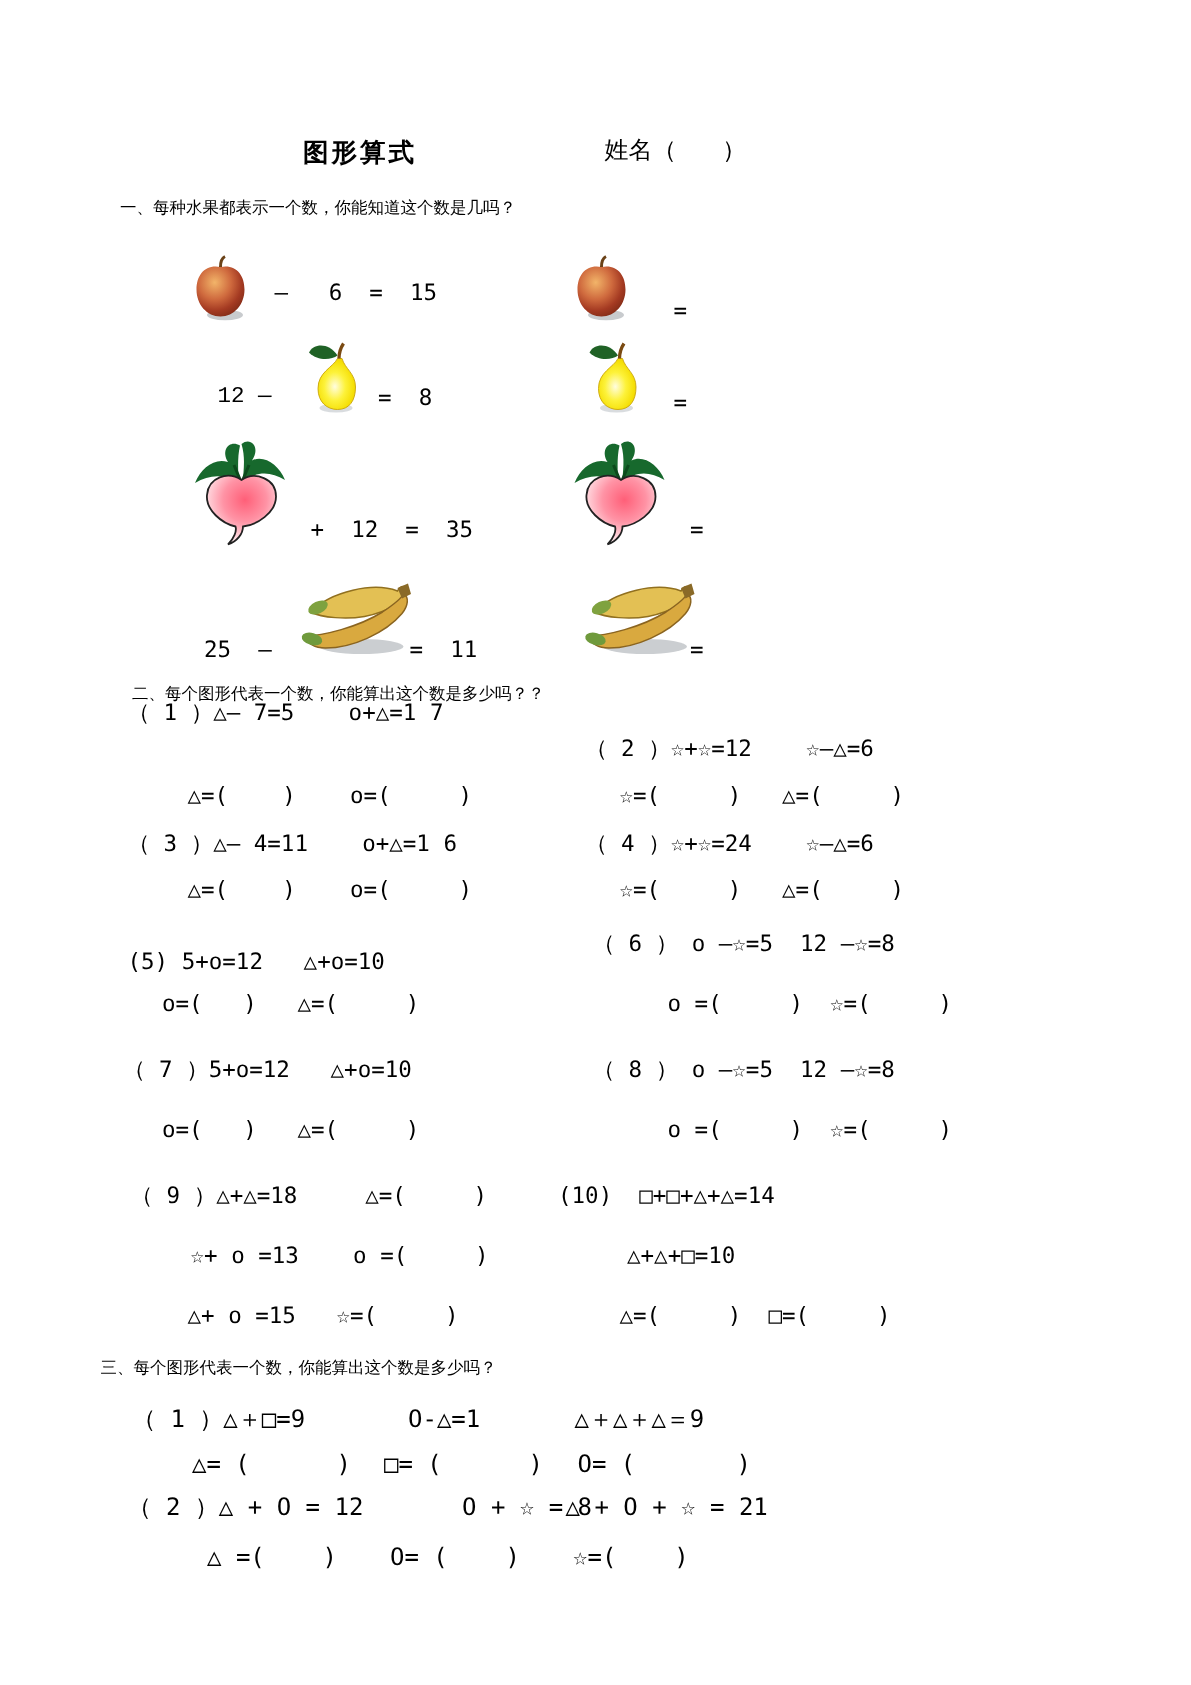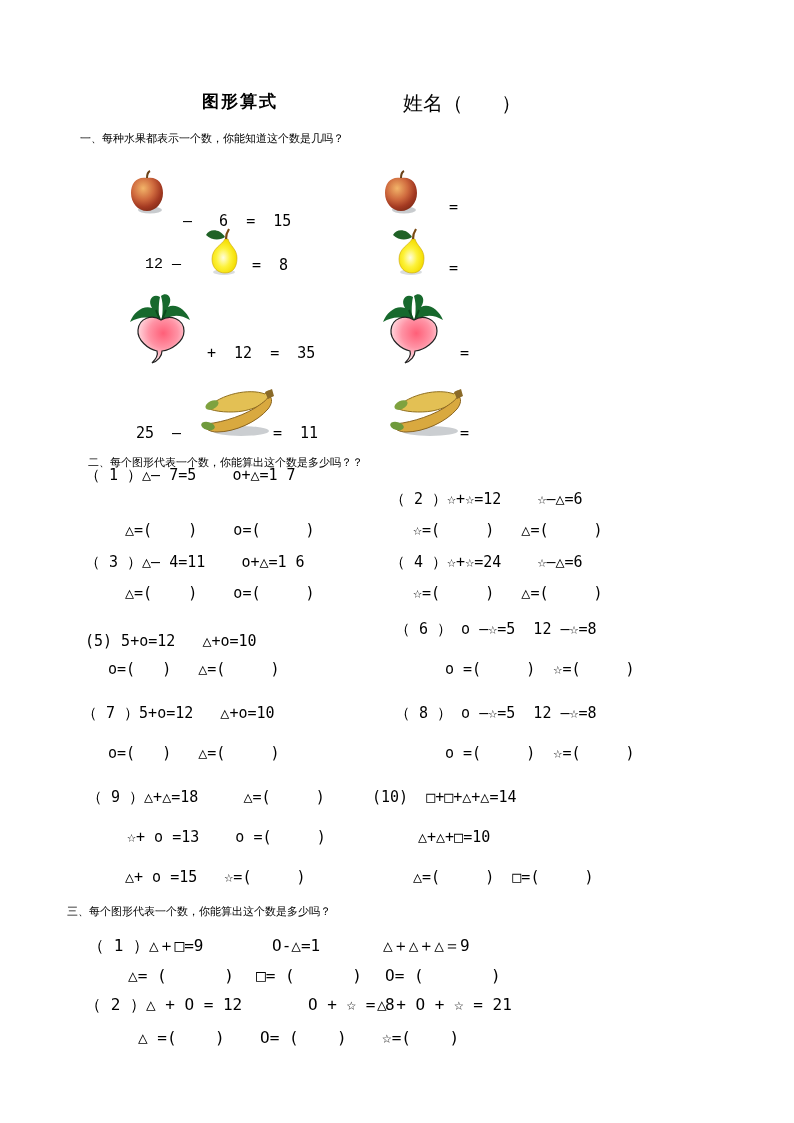--- a/index.html
+++ b/index.html
@@ -4,21 +4,21 @@
 <style>
   html,body{margin:0;padding:0;background:#ffffff;}
   .page{position:relative;width:678px;height:1123px;background:#ffffff;color:#000;
         font-family:"DejaVu Sans","Liberation Sans",sans-serif;overflow:hidden;}
   .cn{position:absolute;white-space:pre;font-size:11px;
       font-family:"DejaVu Sans","Liberation Sans",sans-serif;}
   .ln{position:absolute;white-space:pre;font-size:15px;line-height:1.25;
       font-family:"DejaVu Sans Mono","DejaVu Sans",monospace;}
   .lg{font-size:16px;}
   .title{font-weight:bold;font-size:17px;letter-spacing:2px;}
-  .name{font-size:20px;}
+  .name{font-size:16px;}
   .icon{position:absolute;}
   svg{display:block;}
 </style>
 </head>
 <body>
 
 <div class="page">
 
   <svg width="0" height="0" style="position:absolute">
     <defs>
@@ -48,21 +48,21 @@
 
   <div class="cn" style="left:80px;top:131px;">一、每种水果都表示一个数，你能知道这个数是几吗？</div>
 
   <span class="icon" style="left:127px;top:169px;">
     <svg width="40" height="46" viewBox="0 0 40 46">
       <ellipse cx="23" cy="41" rx="12" ry="3.5" fill="#9aa0a6" opacity="0.55"></ellipse>
       <path d="M20 9 C10 7 4 14 4 24 C4 34 11 42 20 42 C29 42 36 34 36 24 C36 14 30 7 20 9 Z" fill="url(#gA)"></path>
       <path d="M20 9 C20 5 21 3 23 2" stroke="#6b4218" stroke-width="2" fill="none"></path>
     </svg>
   </span>
-  <div class="ln" style="left:183px;top:212px;">—   6  =  15</div>
+  <div class="ln" style="left:183px;top:186px;">—   6  =  15</div>
   <span class="icon" style="left:381px;top:169px;">
     <svg width="40" height="46" viewBox="0 0 40 46">
       <ellipse cx="23" cy="41" rx="12" ry="3.5" fill="#9aa0a6" opacity="0.55"></ellipse>
       <path d="M20 9 C10 7 4 14 4 24 C4 34 11 42 20 42 C29 42 36 34 36 24 C36 14 30 7 20 9 Z" fill="url(#gA)"></path>
       <path d="M20 9 C20 5 21 3 23 2" stroke="#6b4218" stroke-width="2" fill="none"></path>
     </svg>
   </span>
   <div class="ln" style="left:449px;top:198px;">=</div>
 
   <div class="ln" style="left:145px;top:256px;font-family:Liberation Mono, monospace;">12 —</div>

